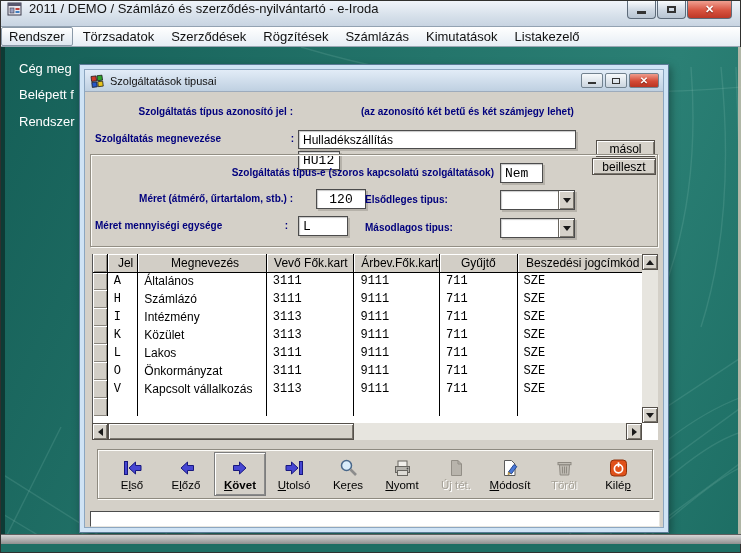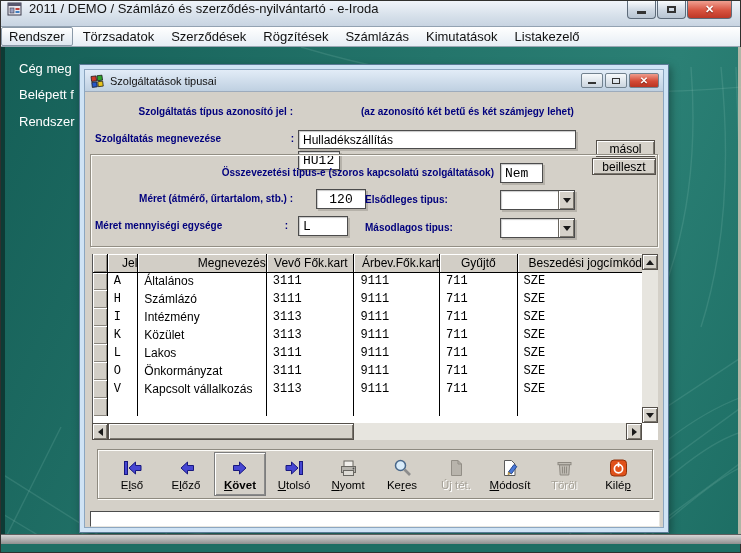--- a/index.html
+++ b/index.html
@@ -77,21 +77,21 @@
   .combo .drop { width:16px; background:#d6d2ca; border-left:1px solid #6a665e;
     box-shadow:inset 1px 1px 0 #fff, inset -1px -1px 0 #7a766e; display:flex; align-items:center; justify-content:center; }
   .tri-down { width:0; height:0; border-left:4px solid transparent; border-right:4px solid transparent; border-top:5px solid #1a1a1a; }
 
   
   #grid-wrap { position:absolute; left:7px; top:162px; width:566px; height:186px; background:#d4d0c8; }
   #grid-area { position:absolute; left:0; top:0; width:550px; height:169px; background:#fff; overflow:hidden; border-left:1px solid #555; }
   table.grid { border-collapse:collapse; table-layout:fixed; width:550px; }
   .grid th, .grid td { height:18px; padding:0 0 0 6px; overflow:hidden; white-space:nowrap; }
   .grid th { background:#d2cec6; font-size:12px; font-weight:normal; color:#000;
-    border-right:1px solid #000; border-bottom:1px solid #000; box-shadow:inset 0 1px 0 #fff, inset 1px 0 0 #fff; text-align:right; }
+    border-right:1px solid #000; border-bottom:1px solid #000; box-shadow:inset 0 1px 0 #fff, inset 1px 0 0 #fff; text-align:center; }
   .grid td { font-family:"Liberation Mono","DejaVu Sans Mono",monospace; font-size:12px; color:#000; border-right:1px solid #000; }
   .grid td.name { font-family:"Liberation Sans",sans-serif; }
   .grid th.sel, .grid td.sel { padding:0; background:#d2cec6; box-shadow:inset 1px 1px 0 #fff, inset -1px -1px 0 #8a867e; }
   .c0{width:14px}.c1{width:30px}.c2{width:126px}.c3{width:86px}.c4{width:84px}.c5{width:76px}.c6{width:123px}
   .grid th.h-right{text-align:right;padding-right:6px}.grid th.h-center{text-align:center;padding-left:0}
 
   .sbar { position:absolute; background:#e7e5df; }
   .sbtn { position:absolute; width:16px; height:16px; background:#d6d2ca; border:1px solid #55504a;
     box-shadow:inset 1px 1px 0 #fff, inset -1px -1px 0 #7a766e; display:flex; align-items:center; justify-content:center; }
   .tri-up2 { width:0;height:0;border-left:4px solid transparent;border-right:4px solid transparent;border-bottom:5px solid #1a1a1a; }
@@ -218,21 +218,21 @@
             <span>Szolgáltatás megnevezése</span>
             <span>:</span>
           </div>
           <input class="sunken-input" style="left: 213px; top: 38px; width: 278px; height: 19px; font-family: &quot;Liberation Sans&quot;, sans-serif; font-size: 12px;" value="Hulladékszállítás">
 
           <button class="classic-btn" style="left:511px;top:48px;width:59px;height:17px">másol</button>
           <button class="classic-btn" style="left:507px;top:66px;width:64px;height:17px">beilleszt</button>
 
           <div class="groupbox" style="left:5px;top:62px;width:568px;height:93px"></div>
 
-          <div class="rightlab nav-label" style="left:20px;top:75px;width:389px">Összevezetési tipus-e (szoros kapcsolatú szolgáltatások)</div>
+          <div class="rightlab nav-label" style="left:20px;top:75px;width:389px">Szolgáltatás tipus-e (szoros kapcsolatú szolgáltatások)</div>
           <input class="sunken-input" style="left: 415px; top: 71px; width: 43px; height: 20px;" value="Nem">
 
           <div class="rightlab nav-label" style="left:10px;top:101px;width:198px">Méret (átmérő, űrtartalom, stb.) :</div>
           <input class="sunken-input" style="left: 213px; top: 97px; width: 50px; height: 20px; text-align: center; margin-left: 18px;" value="120">
 
           <div class="nav-label" style="position:absolute;left:280px;top:102px">Elsődleges tipus:</div>
           <div class="combo" style="left:415px;top:98px;width:75px">
             <div class="field"></div>
             <div class="drop">
                 <span class="tri-down"></span>
@@ -394,36 +394,36 @@
                   <svg viewBox="0 0 21 20">
                     <path d="M2 7.5 H7.5 V4 L14 10 L7.5 16 V12.5 H2 z" fill="#4646d2" stroke="#17177f"></path>
                     <rect x="15.5" y="3.5" width="3" height="13" fill="#4646d2" stroke="#17177f"></rect>
                   </svg>
                 </span>
                 <span class="tb-label"><u>U</u>tolsó</span>
               </div>
               <div class="tb-btn">
                 <span class="tb-icon">
                   <svg viewBox="0 0 21 20">
+                    <circle cx="8.5" cy="7.5" r="5" fill="#d9ecfa" stroke="#48678a" stroke-width="1.5"></circle>
+                    <line x1="12.5" y1="11.5" x2="18" y2="17" stroke="#8c8c8c" stroke-width="2.6"></line>
+                  </svg>
+                </span>
+                <span class="tb-label">Ke<u>r</u>es</span>
+              </div>
+              <div class="tb-btn">
+                <span class="tb-icon">
+                  <svg viewBox="0 0 21 20">
                     <rect x="6" y="3" width="9" height="6" fill="#f1efeb" stroke="#686661"></rect>
                     <rect x="3.5" y="8.5" width="14" height="6" fill="#b6b4ae" stroke="#686661"></rect>
                     <rect x="5.5" y="12.5" width="10" height="5" fill="#dedcd6" stroke="#686661"></rect>
                     <circle cx="15.5" cy="10.5" r="0.9" fill="#4a4a4a"></circle>
                   </svg>
                 </span>
                 <span class="tb-label"><u>N</u>yomt</span>
-              </div>
-              <div class="tb-btn">
-                <span class="tb-icon">
-                  <svg viewBox="0 0 21 20">
-                    <circle cx="8.5" cy="7.5" r="5" fill="#d9ecfa" stroke="#48678a" stroke-width="1.5"></circle>
-                    <line x1="12.5" y1="11.5" x2="18" y2="17" stroke="#8c8c8c" stroke-width="2.6"></line>
-                  </svg>
-                </span>
-                <span class="tb-label">Ke<u>r</u>es</span>
               </div>
               <div class="tb-btn disabled">
                 <span class="tb-icon">
                   <svg viewBox="0 0 21 20">
                     <path d="M5.5 2.5 H12 L15.5 6 V17.5 H5.5 z" fill="#b8b4ac" stroke="#928e86"></path>
                     <path d="M12 2.5 V6 H15.5" fill="none" stroke="#928e86"></path>
                   </svg>
                 </span>
                 <span class="tb-label">Új tét.</span>
               </div>

